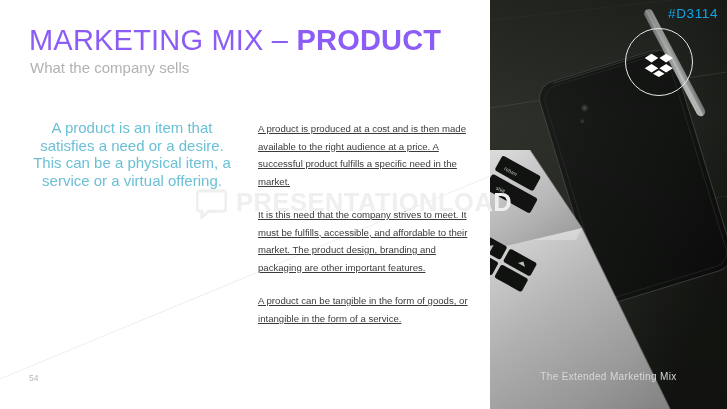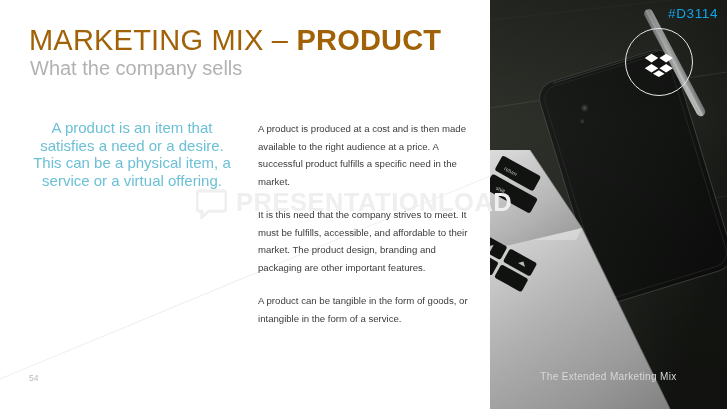--- a/index.html
+++ b/index.html
@@ -31,33 +31,33 @@
     pointer-events: none;
   }
 
   
   .title {
     position: absolute;
     left: 29px;
     top: 23px;
     font-size: 29px;
     line-height: 34px;
-    color: #a16207;
+    color: #8b5cf6;
     font-weight: 400;
     letter-spacing: 0.2px;
     white-space: nowrap;
   }
   .title .bold {
     font-weight: 700;
   }
   .subtitle {
     position: absolute;
     left: 30px;
     top: 58px;
-    font-size: 20px;
+    font-size: 15px;
     line-height: 20px;
     color: #b2b2b2;
     font-weight: 400;
     white-space: nowrap;
   }
 
   
   .col-left {
     position: absolute;
     left: 29px;
@@ -69,20 +69,21 @@
     text-align: center;
   }
   .col-right {
     position: absolute;
     left: 258px;
     top: 120px;
     width: 212px;
     font-size: 9.6px;
     line-height: 17.5px;
     color: #3b3b3b;
+    text-decoration: underline;
   }
   .col-right p {
     margin: 0 0 16px 0;
   }
   .col-right p:last-child {
     margin-bottom: 16px;
   }
 
   
   .watermark {

